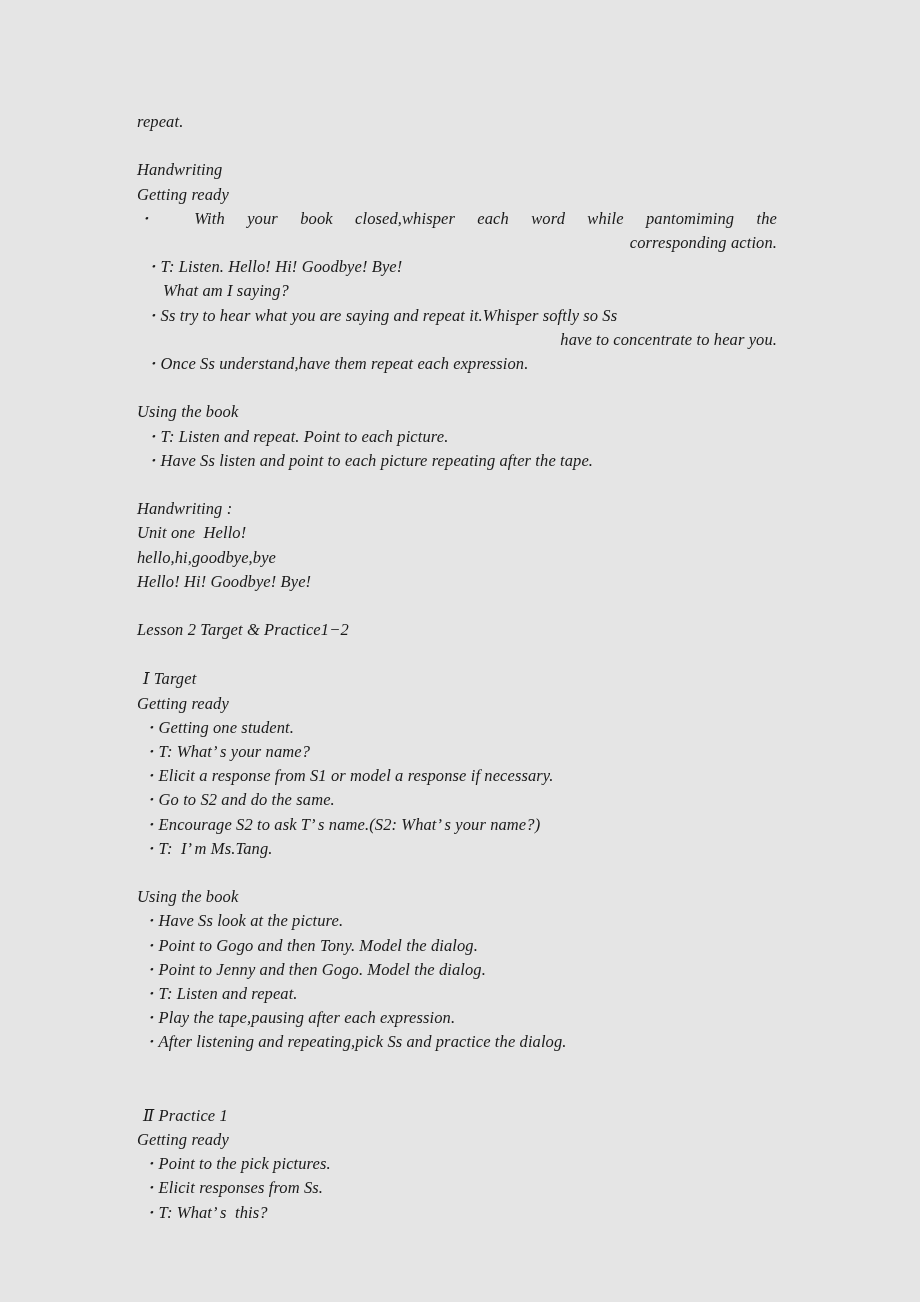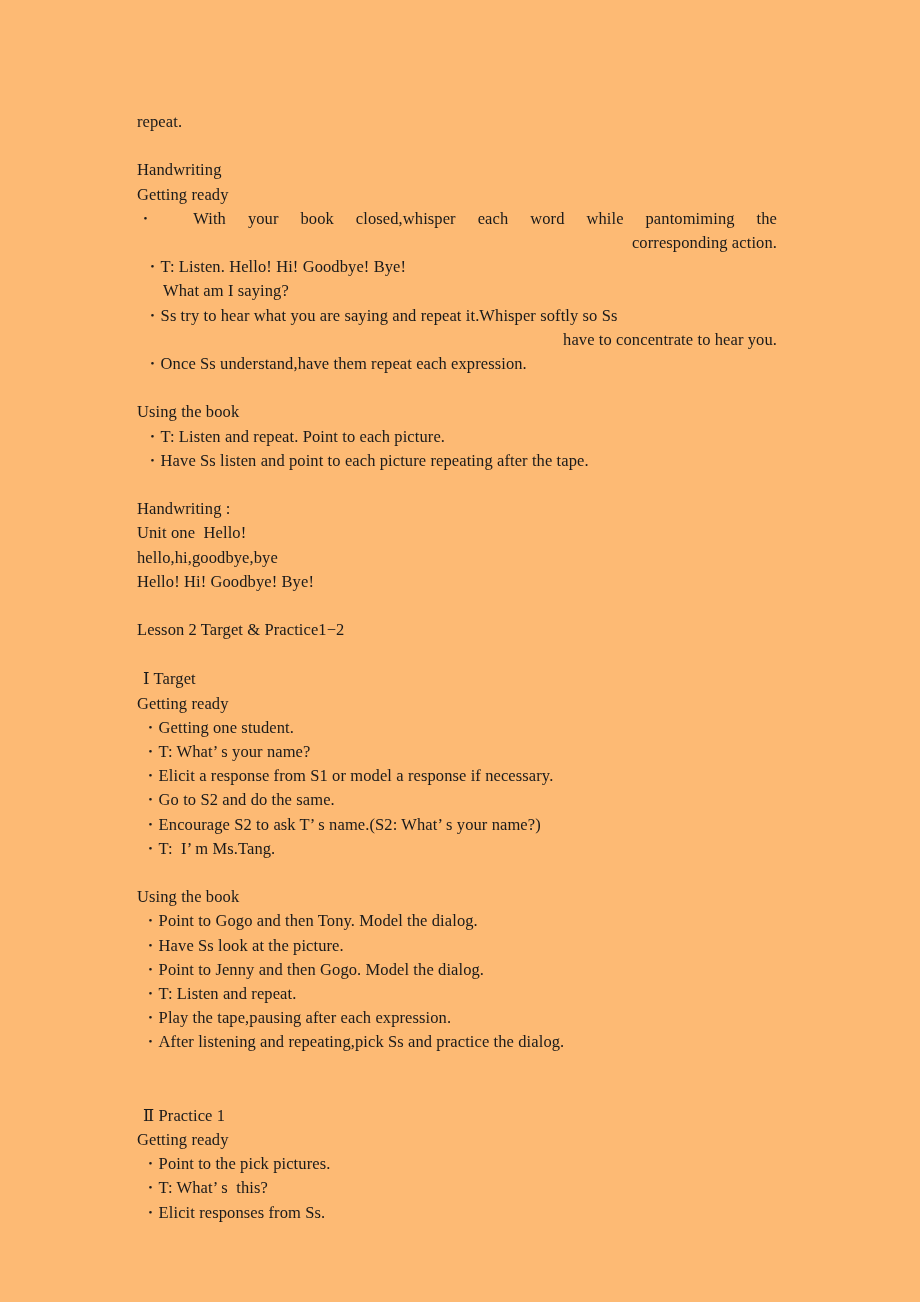--- a/index.html
+++ b/index.html
@@ -8,22 +8,23 @@
     background: #ffffff;
   }
   body {
     font-family: "Liberation Serif", "DejaVu Serif", serif;
     color: #000000;
   }
   .page {
     position: relative;
     width: 920px;
     height: 1302px;
-    background: #fdba74;
+    background: #e5e5e5;
     overflow: hidden;
+    font-style: italic;
   }
   .content {
     position: absolute;
     left: 137px;
     top: 110px;
     width: 640px;
   }
   .line {
     font-size: 16.5px;
     line-height: 24.2px;
@@ -95,29 +96,29 @@
         <div class="line bullet-b">・Getting one student.</div>
         <div class="line bullet-b">・T: What’ s your name?</div>
         <div class="line bullet-b">・Elicit a response from S1 or model a response if necessary.</div>
         <div class="line bullet-b">・Go to S2 and do the same.</div>
         <div class="line bullet-b">・Encourage S2 to ask T’ s name.(S2: What’ s your name?)</div>
         <div class="line bullet-b">・T:  I’ m Ms.Tang.</div>
       </div>
       <div>
         <div class="blank"></div>
         <div class="line flush">Using the book</div>
+        <div class="line bullet-b">・Have Ss look at the picture.</div>
         <div class="line bullet-b">・Point to Gogo and then Tony. Model the dialog.</div>
-        <div class="line bullet-b">・Have Ss look at the picture.</div>
         <div class="line bullet-b">・Point to Jenny and then Gogo. Model the dialog.</div>
         <div class="line bullet-b">・T: Listen and repeat.</div>
         <div class="line bullet-b">・Play the tape,pausing after each expression.</div>
         <div class="line bullet-b">・After listening and repeating,pick Ss and practice the dialog.</div>
       </div>
       <div>
         <div class="blank"></div>
         <div class="line roman">Ⅱ Practice 1</div>
         <div class="line flush">Getting ready</div>
         <div class="line bullet-b">・Point to the pick pictures.</div>
+        <div class="line bullet-b">・Elicit responses from Ss.</div>
         <div class="line bullet-b">・T: What’ s  this?</div>
-        <div class="line bullet-b">・Elicit responses from Ss.</div>
       </div>
     </div>
 </div>
 
 </body></html>

